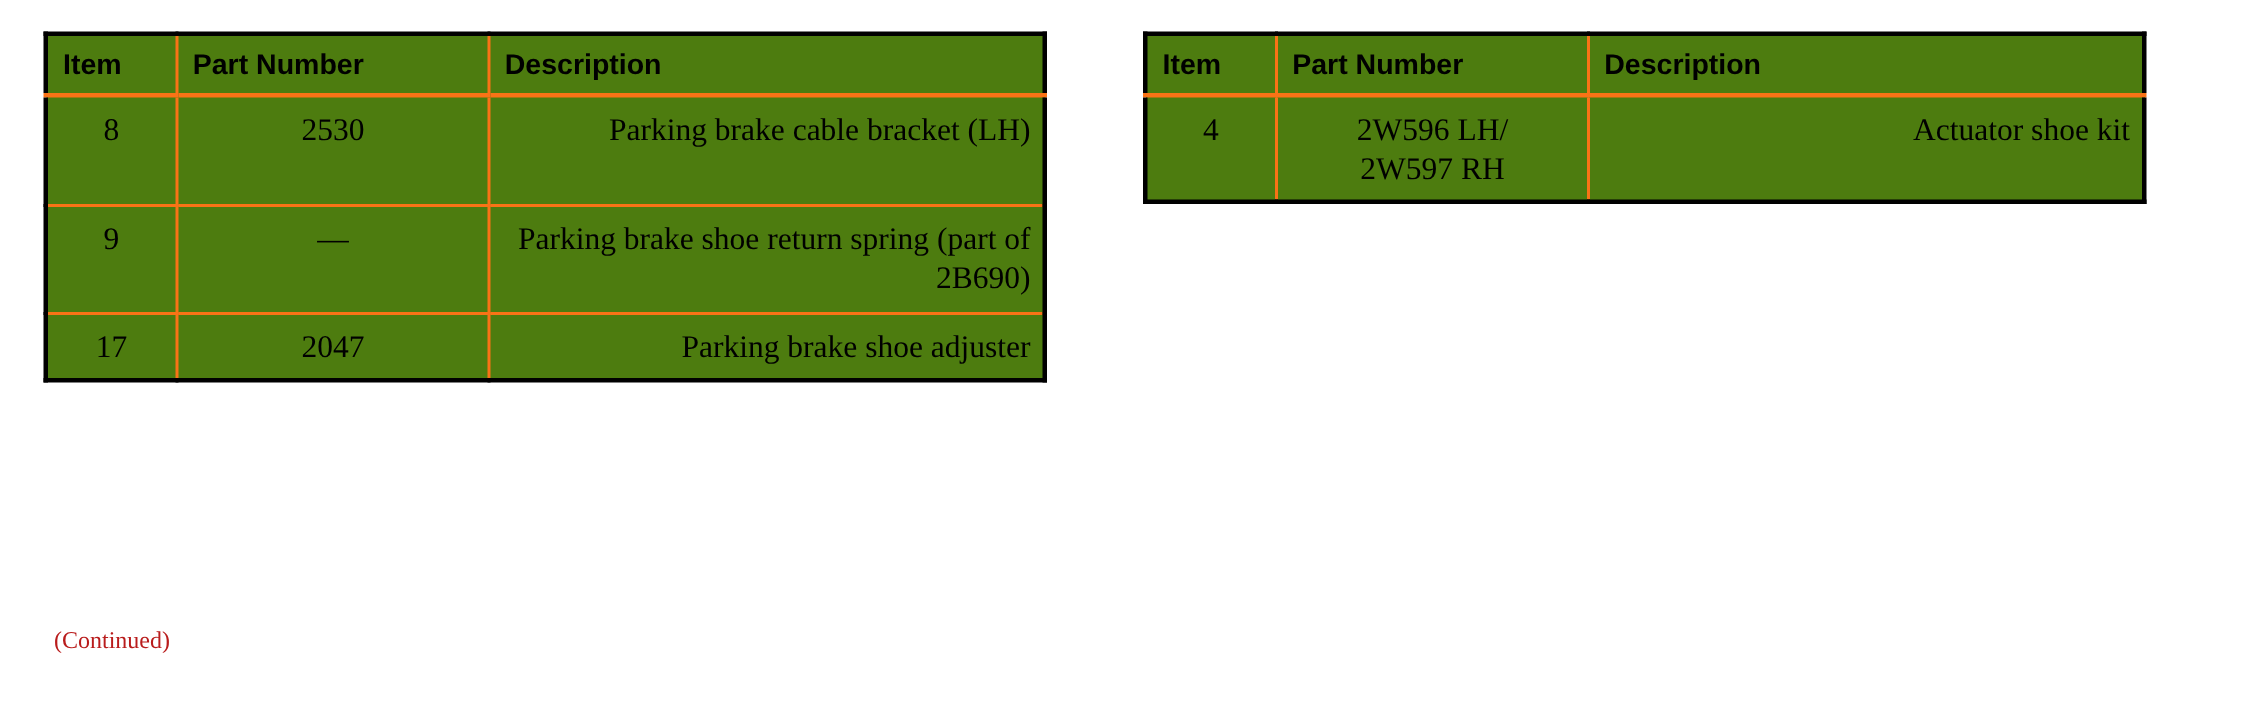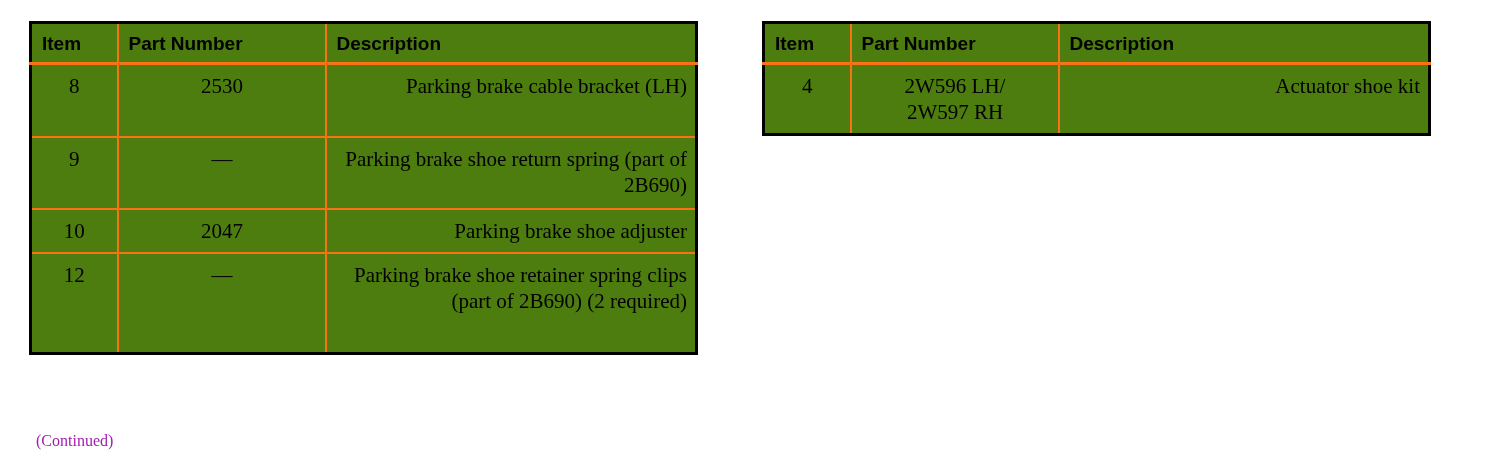--- a/index.html
+++ b/index.html
@@ -80,25 +80,25 @@
   .rh-72  { height: 72px; }
   .rh-40  { height: 40px; }
   .rh-101 { height: 101px; }
   .rh-104 { height: 104px; }
   .rh-71  { height: 71px; }
 
   
   #continued-note {
     position: absolute;
     left: 36px;
-    top: 431px;
+    top: 418px;
     font-family: "Liberation Serif", serif;
     font-size: 16px;
     line-height: 19px;
-    color: #a21caf;
+    color: #b91c1c;
     white-space: nowrap;
   }
 </style>
 </head>
 <body>
 
 <div class="page">
 
   <table class="parts-table" id="table-left">
     <colgroup>
@@ -118,28 +118,23 @@
         <td class="cell-item">8</td>
         <td class="cell-part">2530</td>
         <td class="cell-desc">Parking brake cable bracket (LH)</td>
       </tr>
       <tr class="rh-72">
         <td class="cell-item">9</td>
         <td class="cell-part">—</td>
         <td class="cell-desc">Parking brake shoe return spring (part of 2B690)</td>
       </tr>
       <tr class="rh-40">
-        <td class="cell-item">10</td>
+        <td class="cell-item">17</td>
         <td class="cell-part">2047</td>
         <td class="cell-desc">Parking brake shoe adjuster</td>
-      </tr>
-      <tr class="rh-101">
-        <td class="cell-item">12</td>
-        <td class="cell-part">—</td>
-        <td class="cell-desc">Parking brake shoe retainer spring clips (part of 2B690) (2 required)</td>
       </tr>
     </tbody>
   </table>
 
   <table class="parts-table" id="table-right">
     <colgroup>
       <col class="col-item">
       <col class="col-part">
       <col class="col-desc">
     </colgroup>

